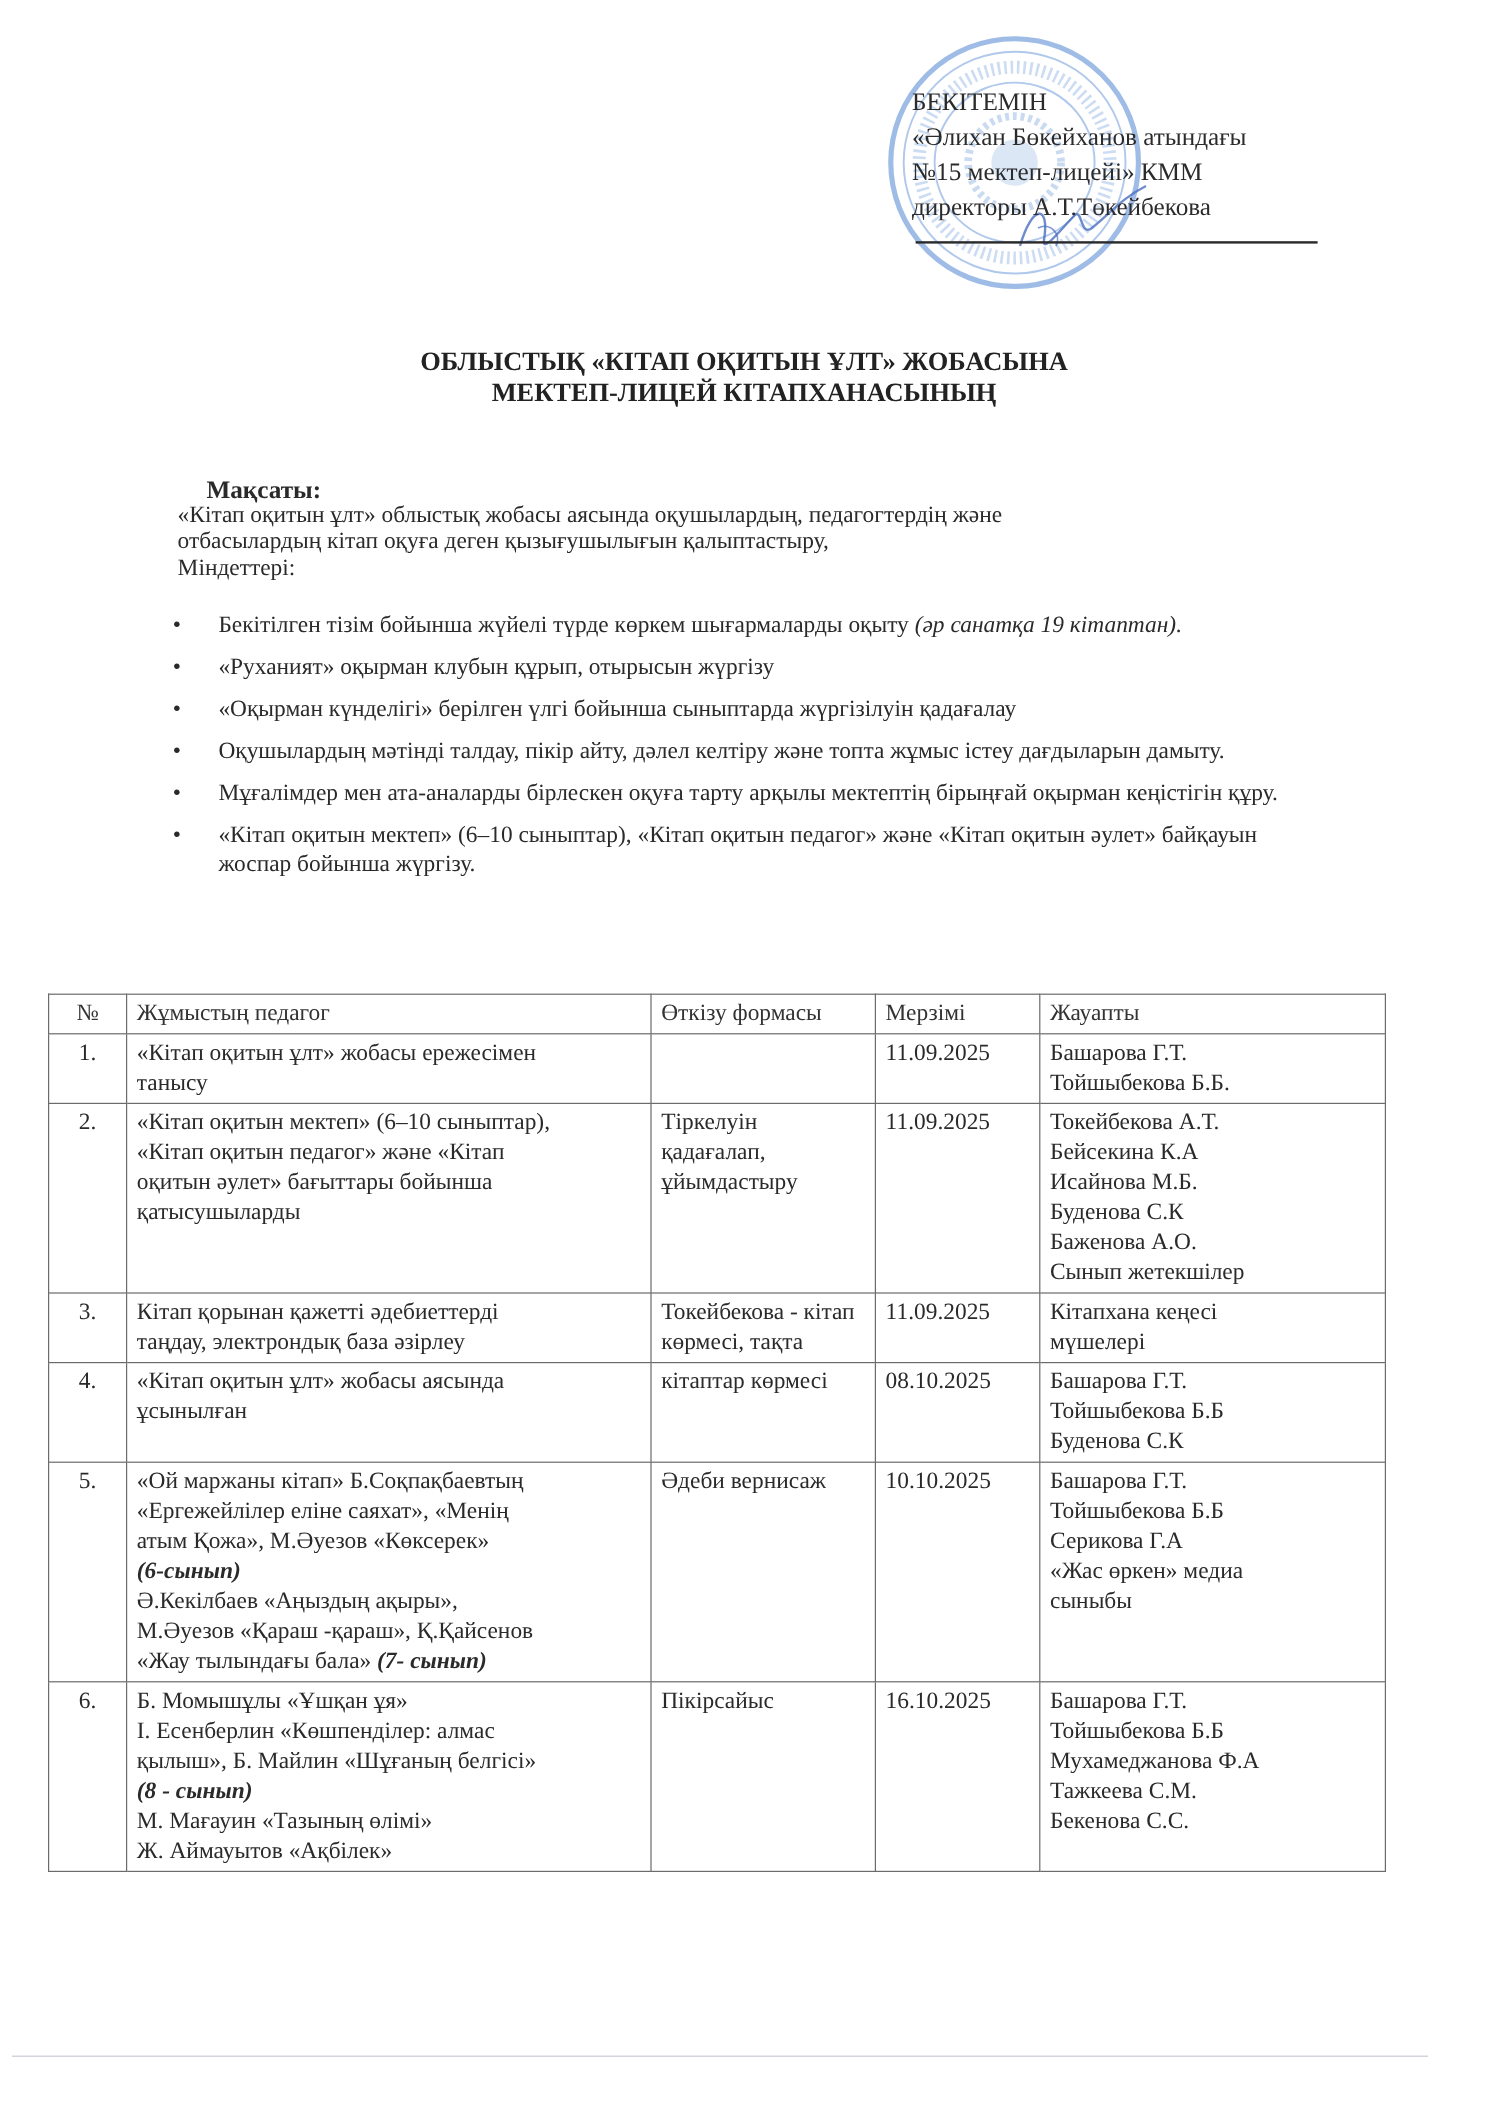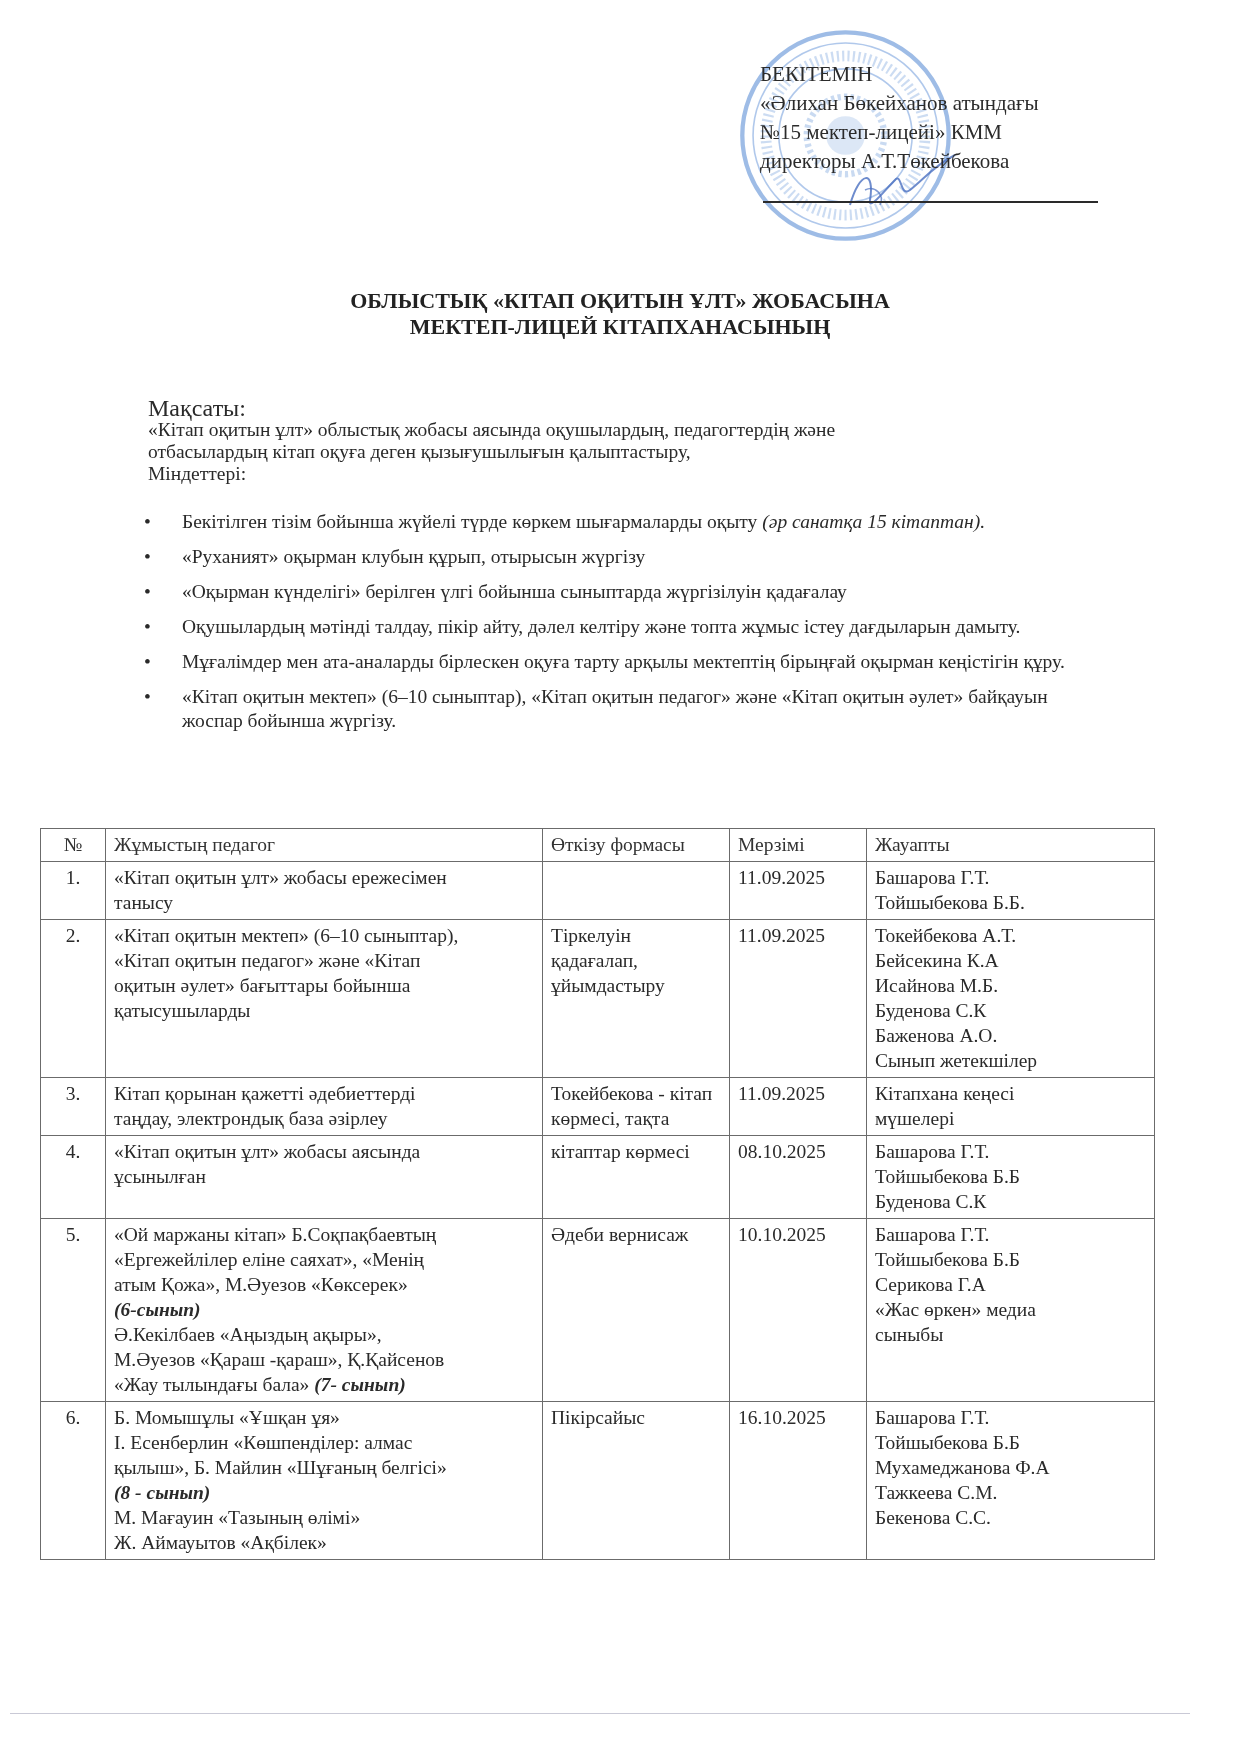--- a/index.html
+++ b/index.html
@@ -7,38 +7,38 @@
       width: 1240px; height: 1755px; position: relative; overflow: hidden;
       font-family: "Liberation Serif", "DejaVu Serif", serif;
       color: #2a2a2a;
     }
     .stamp {
       position: absolute; left: 738px; top: 28px; width: 215px; height: 215px;
       border-radius: 50%;
     }
     .stamp svg { width: 100%; height: 100%; }
     .approval {
-      position: absolute; left: 760px; top: 60px; font-size: 21px; line-height: 29px;
+      position: absolute; left: 760px; top: 71px; font-size: 21px; line-height: 29px;
       color: #2b2b2b;
     }
     .approval .line { white-space: nowrap; }
     .sig-line {
       position: absolute; left: 763px; top: 201px; width: 335px; height: 2px; background: #2a2a2a;
     }
     .signature {
       position: absolute; left: 840px; top: 150px; width: 120px; height: 70px;
     }
     .title {
       position: absolute; left: 0; top: 288px; width: 1240px; text-align: center;
       font-weight: bold; font-size: 22px; line-height: 26px; color: #222;
     }
     .goals {
       position: absolute; left: 148px; top: 397px; width: 960px; font-size: 19.5px; line-height: 22px;
     }
-    .goals .heading { font-weight: normal; font-size: 24px; }
+    .goals .heading { font-weight: bold; font-size: 21px; margin-left: 24px; }
     .tasks {
       position: absolute; left: 140px; top: 510px; width: 950px; margin: 0; padding: 0; list-style: none;
       font-size: 19.5px; line-height: 24px;
     }
     .tasks li { position: relative; padding-left: 42px; margin-bottom: 11px; }
     .tasks li .bullet { position: absolute; left: 4px; top: 0; }
     .tasks li em { font-style: italic; }
     table.plan {
       position: absolute; left: 40px; top: 828px; width: 1115px;
       border-collapse: collapse; font-size: 19.5px; line-height: 25px;
@@ -93,21 +93,21 @@
 <div class="goals">
   <div class="heading">Мақсаты:</div>
   <div>«Кітап оқитын ұлт» облыстық жобасы аясында оқушылардың, педагогтердің және</div>
   <div>отбасылардың кітап оқуға деген  қызығушылығын қалыптастыру,</div>
   <div>Міндеттері:</div>
 </div>
 
 <ul class="tasks">
   <li>
     <span class="bullet">•</span>
-    <span>Бекітілген тізім бойынша жүйелі түрде көркем шығармаларды оқыту </span><em>(әр санатқа 15 кітаптан).</em>
+    <span>Бекітілген тізім бойынша жүйелі түрде көркем шығармаларды оқыту </span><em>(әр санатқа 19 кітаптан).</em>
   </li>
   <li>
     <span class="bullet">•</span>
     <span>«Руханият» оқырман клубын  құрып, отырысын жүргізу</span>
   </li>
   <li>
     <span class="bullet">•</span>
     <span>«Оқырман күнделігі»  берілген  үлгі бойынша сыныптарда  жүргізілуін қадағалау</span>
   </li>
   <li>

